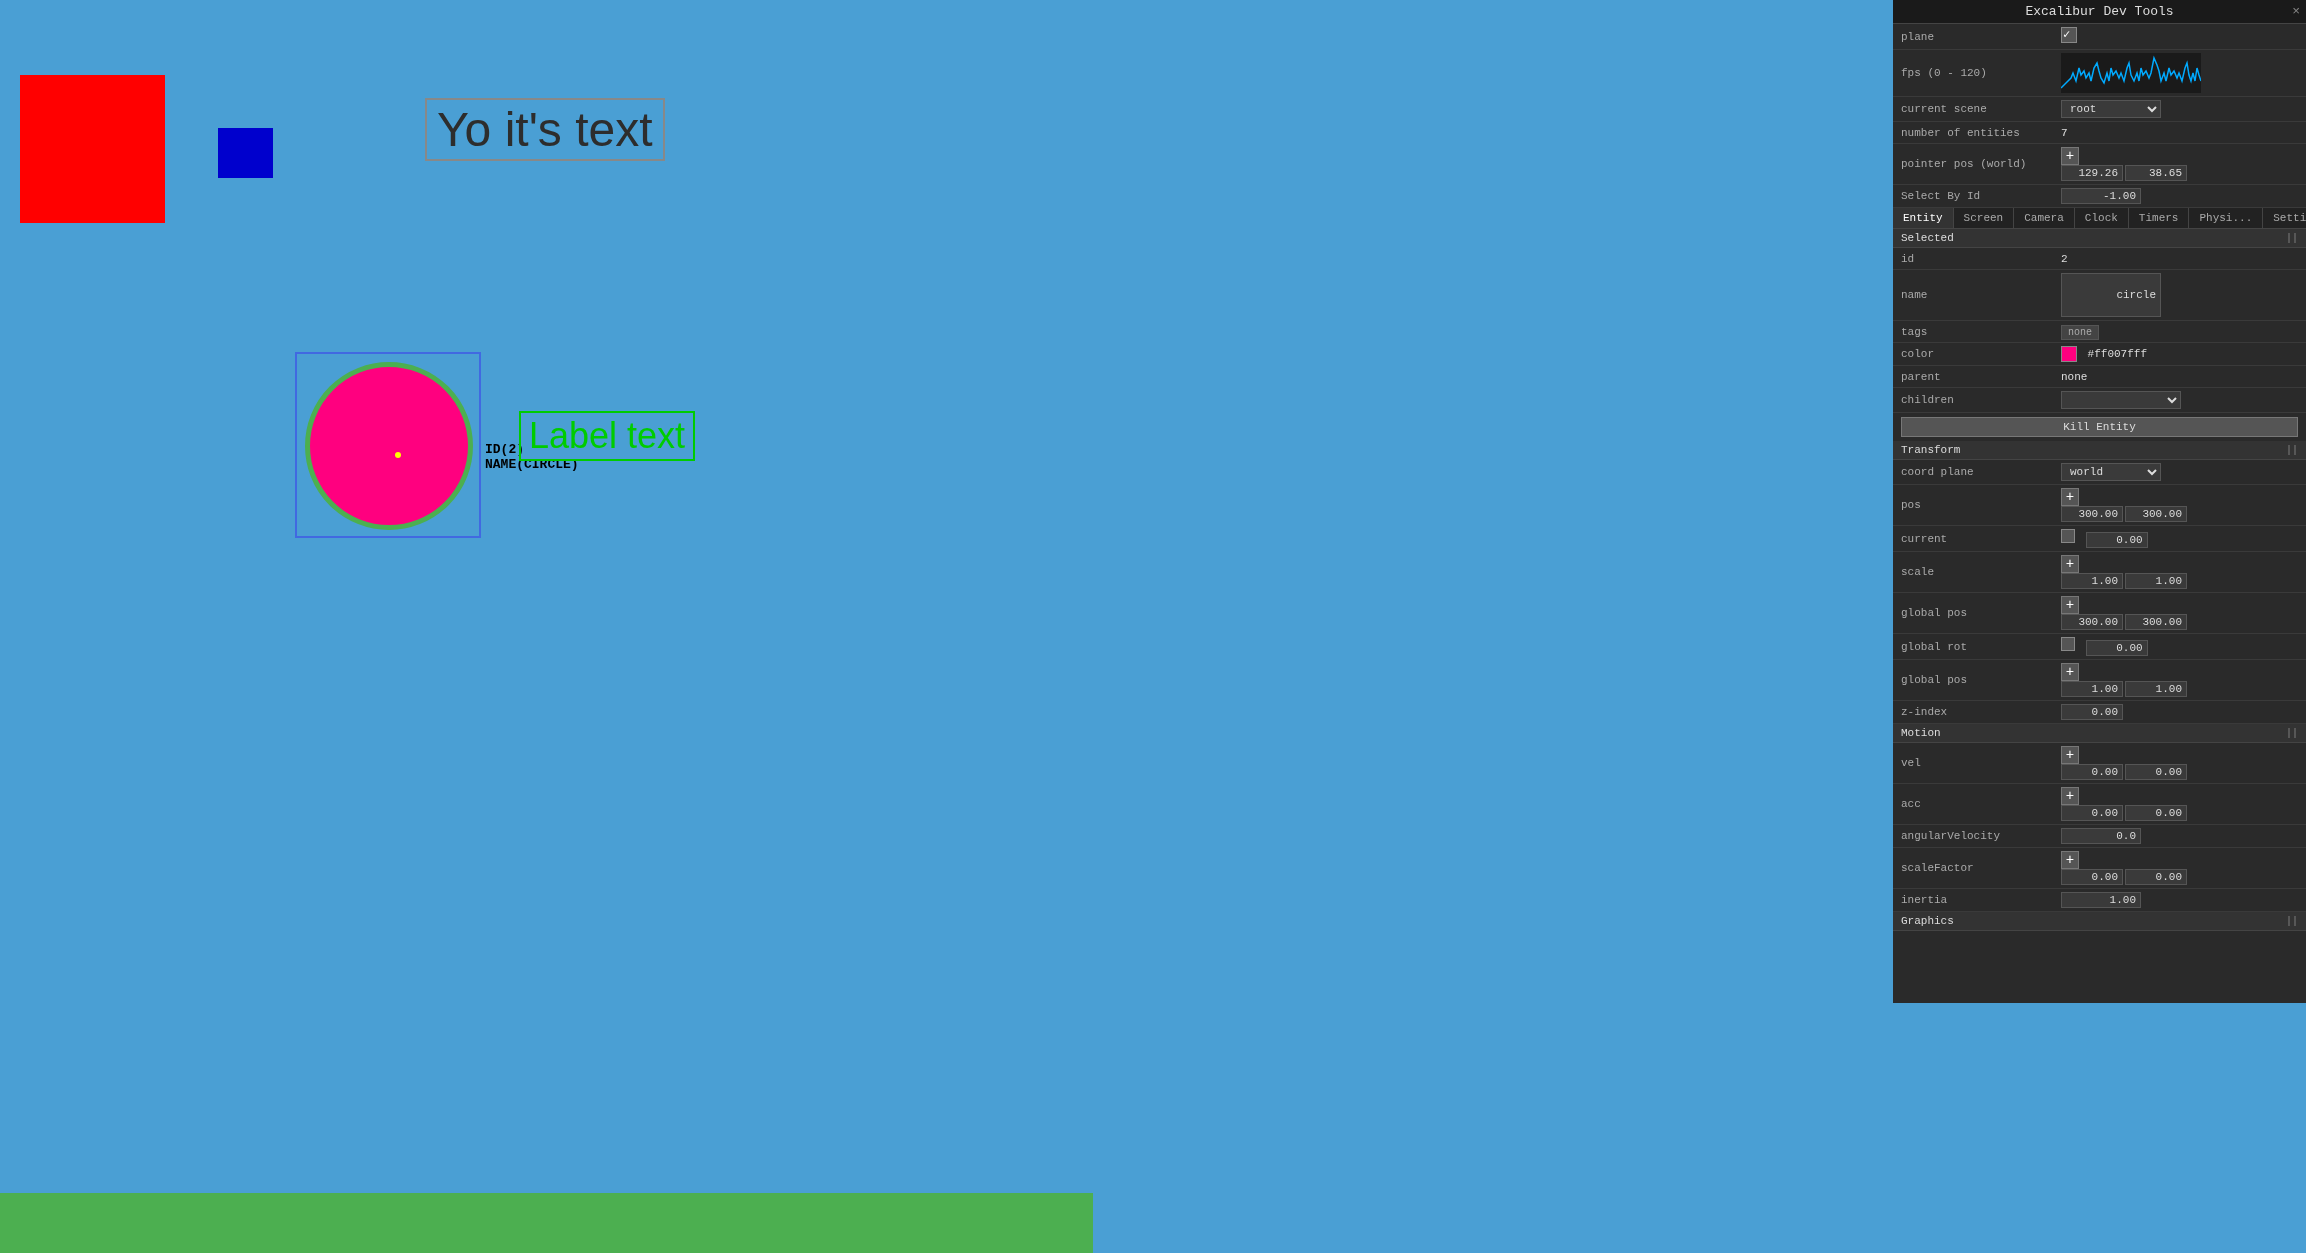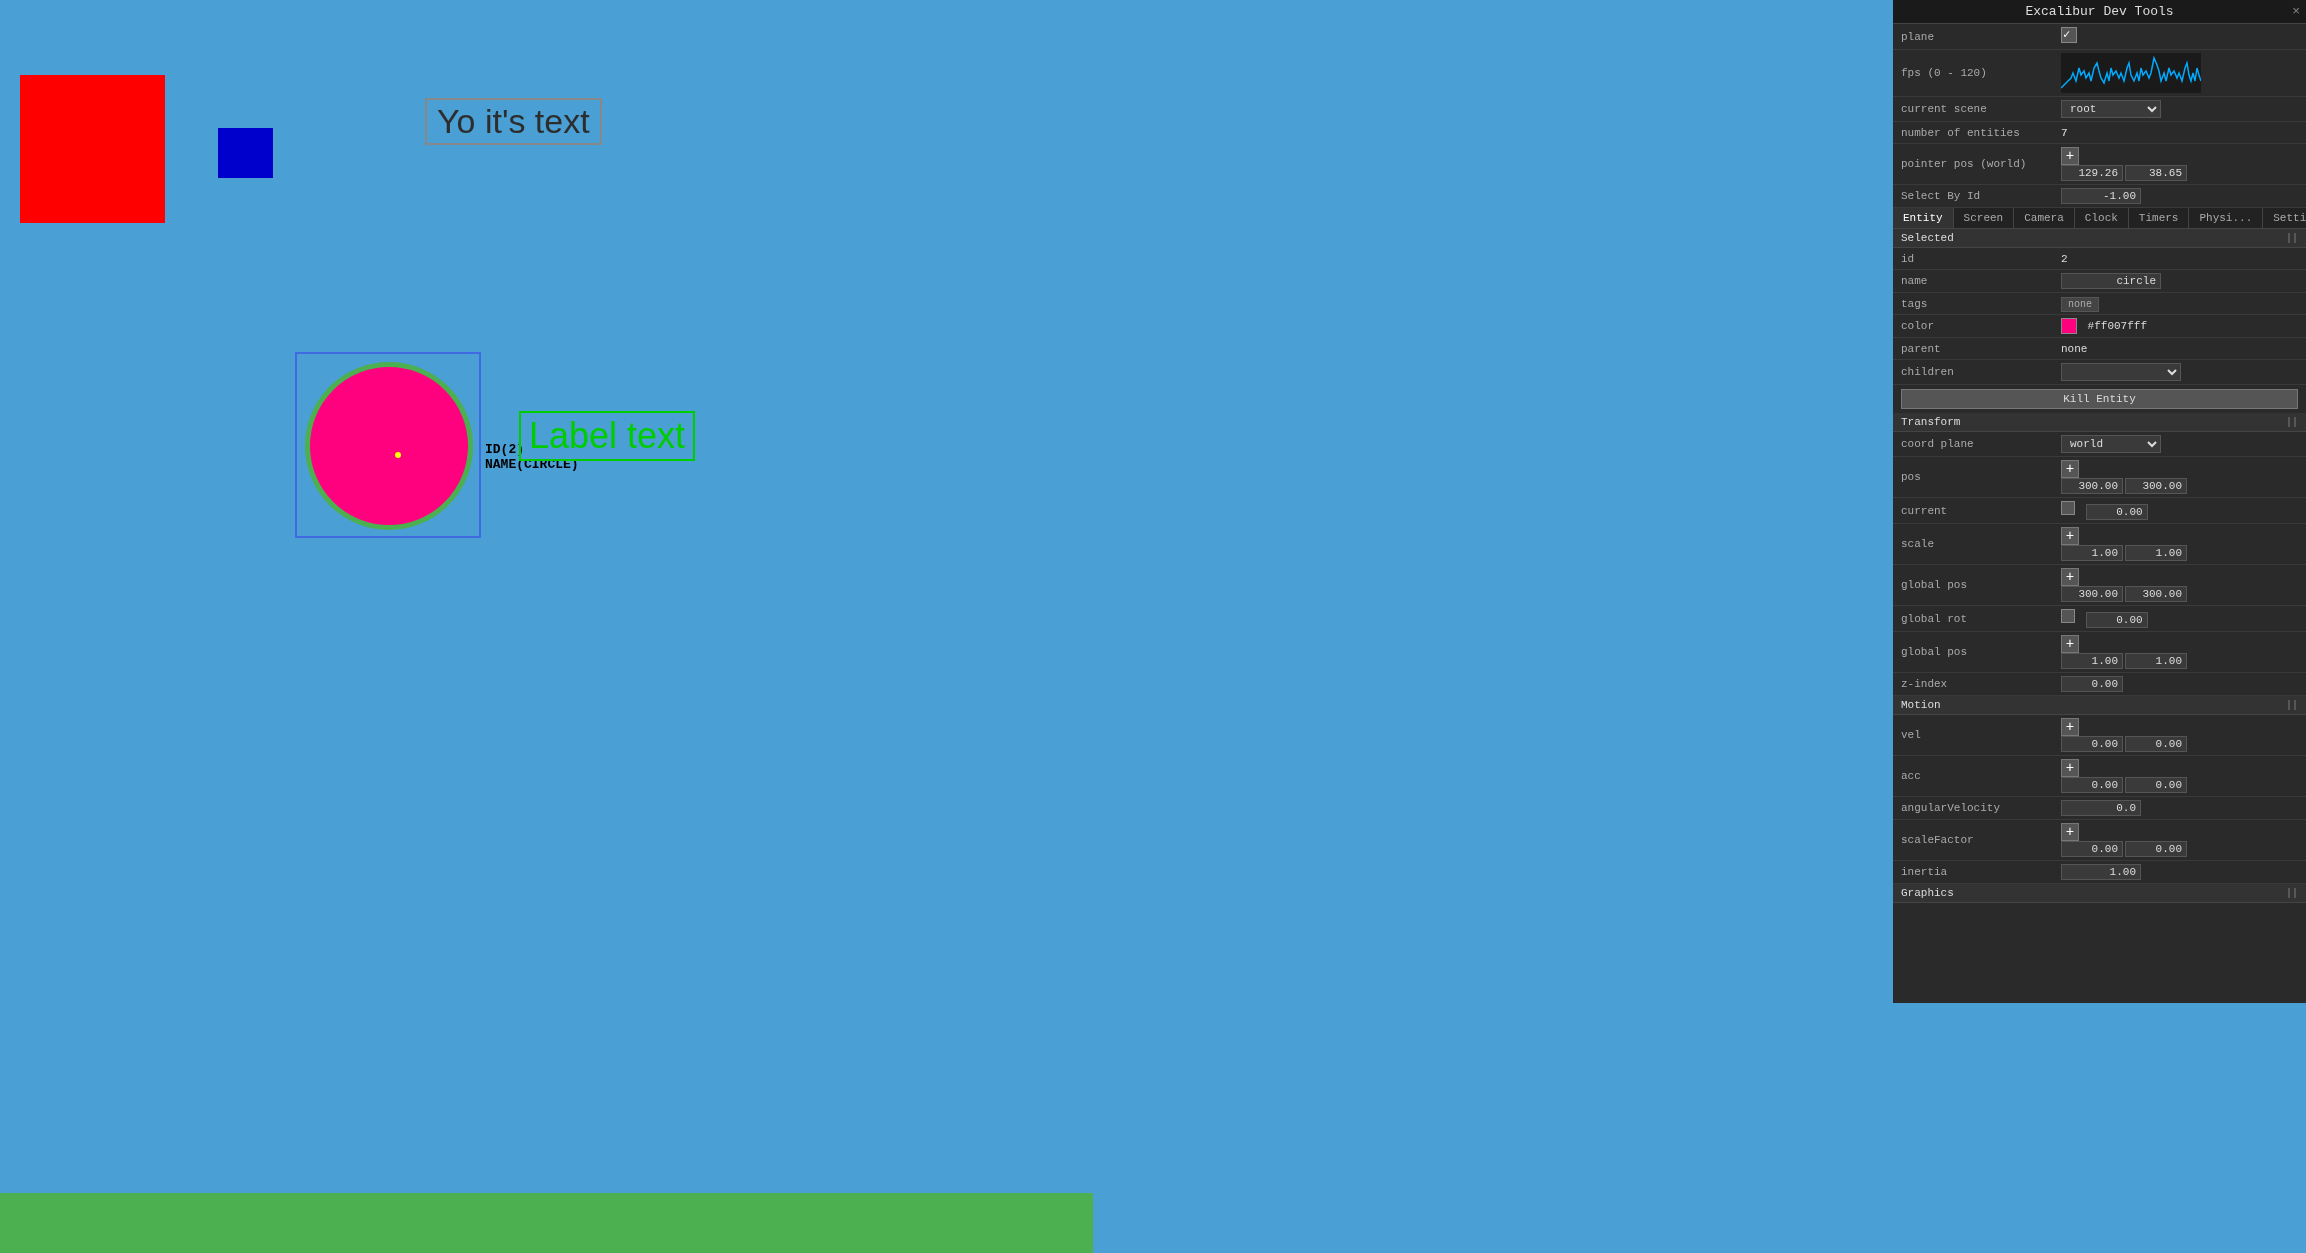--- a/index.html
+++ b/index.html
@@ -43,21 +43,21 @@
       width: 55px;
       height: 50px;
       background: #0000cd;
     }
 
     
     .yo-text {
       position: absolute;
       left: 425px;
       top: 98px;
-      font-size: 34px;
+      font-size: 48px;
       font-family: Arial, sans-serif;
       color: #2d2d2d;
       border: 2px solid #888;
       padding: 2px 10px;
       background: transparent;
     }
 
     
     .circle-container {
       position: absolute;
@@ -312,21 +312,21 @@
       height: 14px;
       background: #555;
       border: 1px solid #888;
       margin-right: 4px;
     }
 
     .value-input {
       background: #3a3a3a;
       border: 1px solid #555;
       color: #ddd;
-      padding: 1px 4px;
+      padding: 15px 4px;
       font-size: 11px;
       font-family: 'Courier New', monospace;
       text-align: right;
       width: 100%;
     }
   </style>
 </head>
 <body>
 
 <div id="game-canvas">

